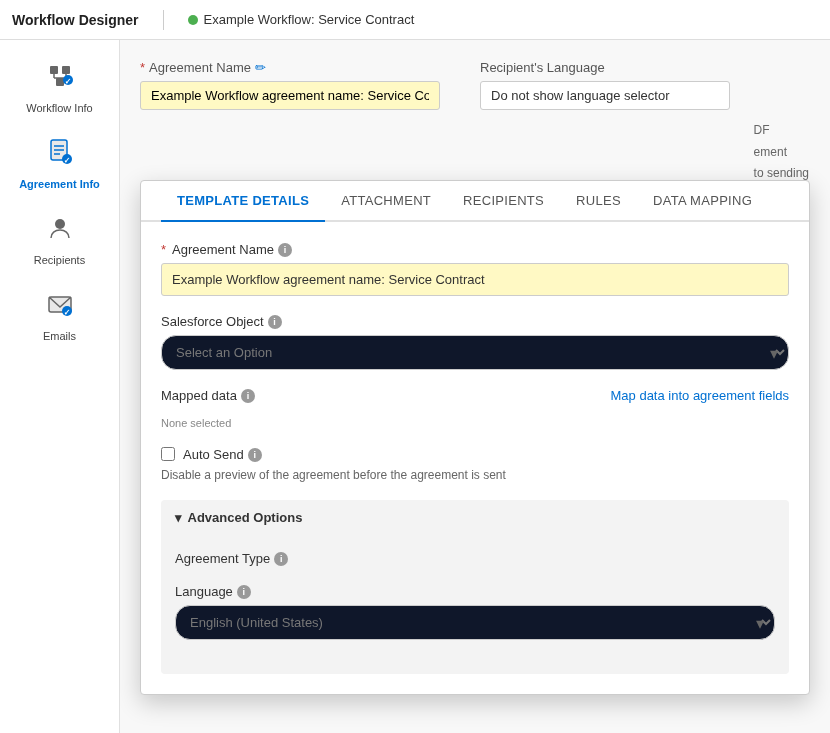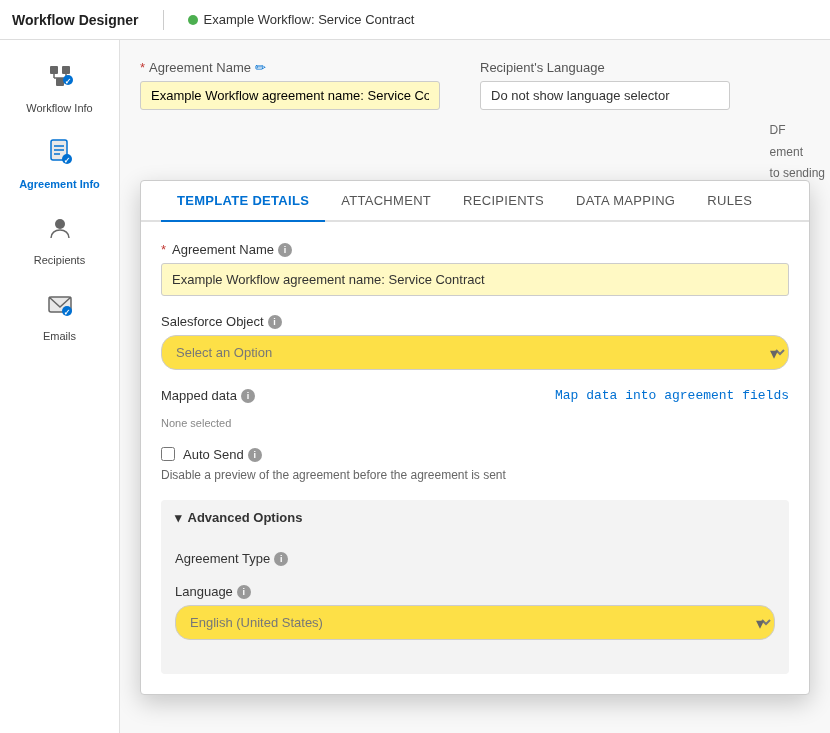--- a/index.html
+++ b/index.html
@@ -81,28 +81,28 @@
       display: inline-flex; align-items: center; justify-content: center;
       width: 14px; height: 14px; border-radius: 50%; background: #999; color: #fff;
       font-size: 9px; cursor: pointer; font-weight: bold;
     }
 
     .form-input-highlight {
       background: #fff9c4; border: 1px solid #ccc; padding: 8px 10px;
       font-size: 13px; border-radius: 3px; width: 100%; color: #333;
     }
     .select-wrapper {
-      position: relative; border: 1px solid #ccc; border-radius: 15px; background: #fde047;
+      position: relative; border: 1px solid #ccc; border-radius: 15px; background: #0f172a;
     }
     .select-wrapper select { padding: 8px 30px 8px 10px; width: 100%; border: none; outline: none; background: transparent; font-size: 13px; color: #777; cursor: pointer; }
     .select-wrapper::after { content: '▾'; position: absolute; right: 10px; top: 50%; transform: translateY(-50%); color: #666; pointer-events: none; }
 
     .mapped-data-row { display: flex; justify-content: space-between; align-items: flex-start; margin-bottom: 4px; gap: 20px; }
     .mapped-data-label { font-size: 13px; color: #333; font-weight: 500; display: flex; align-items: center; gap: 4px; }
-    .map-data-link { font-size: 13px; color: #0070d2; cursor: pointer; text-decoration: none; font-family: Liberation Mono, monospace; }
+    .map-data-link { font-size: 13px; color: #0070d2; cursor: pointer; text-decoration: none; }
     .none-selected { font-size: 11px; color: #888; margin-top: 14px; }
 
     .auto-send-row { display: flex; align-items: flex-start; gap: 8px; margin-bottom: 6px; }
     .auto-send-row input[type="checkbox"] { width: 14px; height: 14px; cursor: pointer; }
     .auto-send-desc { font-size: 12px; color: #666; }
 
     
     .advanced-section { background: #f3f3f3; border-radius: 4px; margin-top: 10px; }
     .advanced-header {
       padding: 10px 14px; font-size: 13px; font-weight: 600; color: #333;
@@ -113,21 +113,21 @@
     .search-input-wrapper {
       position: relative; border: 1px solid #ccc; border-radius: 3px; background: #fff;
     }
     .search-input-wrapper input {
       width: 100%; padding: 8px 30px 8px 10px; border: none; outline: none;
       background: transparent; font-size: 13px; color: #777;
     }
     .search-input-wrapper::after { content: '🔍'; position: absolute; right: 8px; top: 50%; transform: translateY(-50%); font-size: 13px; pointer-events: none; color: #666; }
 
     
-    .side-text { position: absolute; right: 5px; top: 80px; font-size: 12px; color: #666; line-height: 1.8; }
+    .side-text { position: absolute; right: 21px; top: 80px; font-size: 12px; color: #666; line-height: 1.8; }
   </style>
 </head>
 <body>
 
 <div class="top-bar">
   <span class="top-bar-title">Workflow Designer</span>
   <div class="top-bar-divider"></div>
   <div class="top-bar-status">
     <div class="status-dot"></div>
     <span>Example Workflow: Service Contract</span>
@@ -215,22 +215,22 @@
       <div>ement</div>
       <div>to sending</div>
     </div>
 
     <div class="modal">
 
       <div class="tabs">
         <div class="tab active">TEMPLATE DETAILS</div>
         <div class="tab">ATTACHMENT</div>
         <div class="tab">RECIPIENTS</div>
+        <div class="tab">RULES</div>
         <div class="tab">DATA MAPPING</div>
-        <div class="tab">RULES</div>
       </div>
 
       <div class="modal-content">
 
         <div class="form-section">
           <div class="form-label">
             <span class="required">*</span>
             <span>Agreement Name</span>
             <span class="info-icon">i</span>
           </div>

